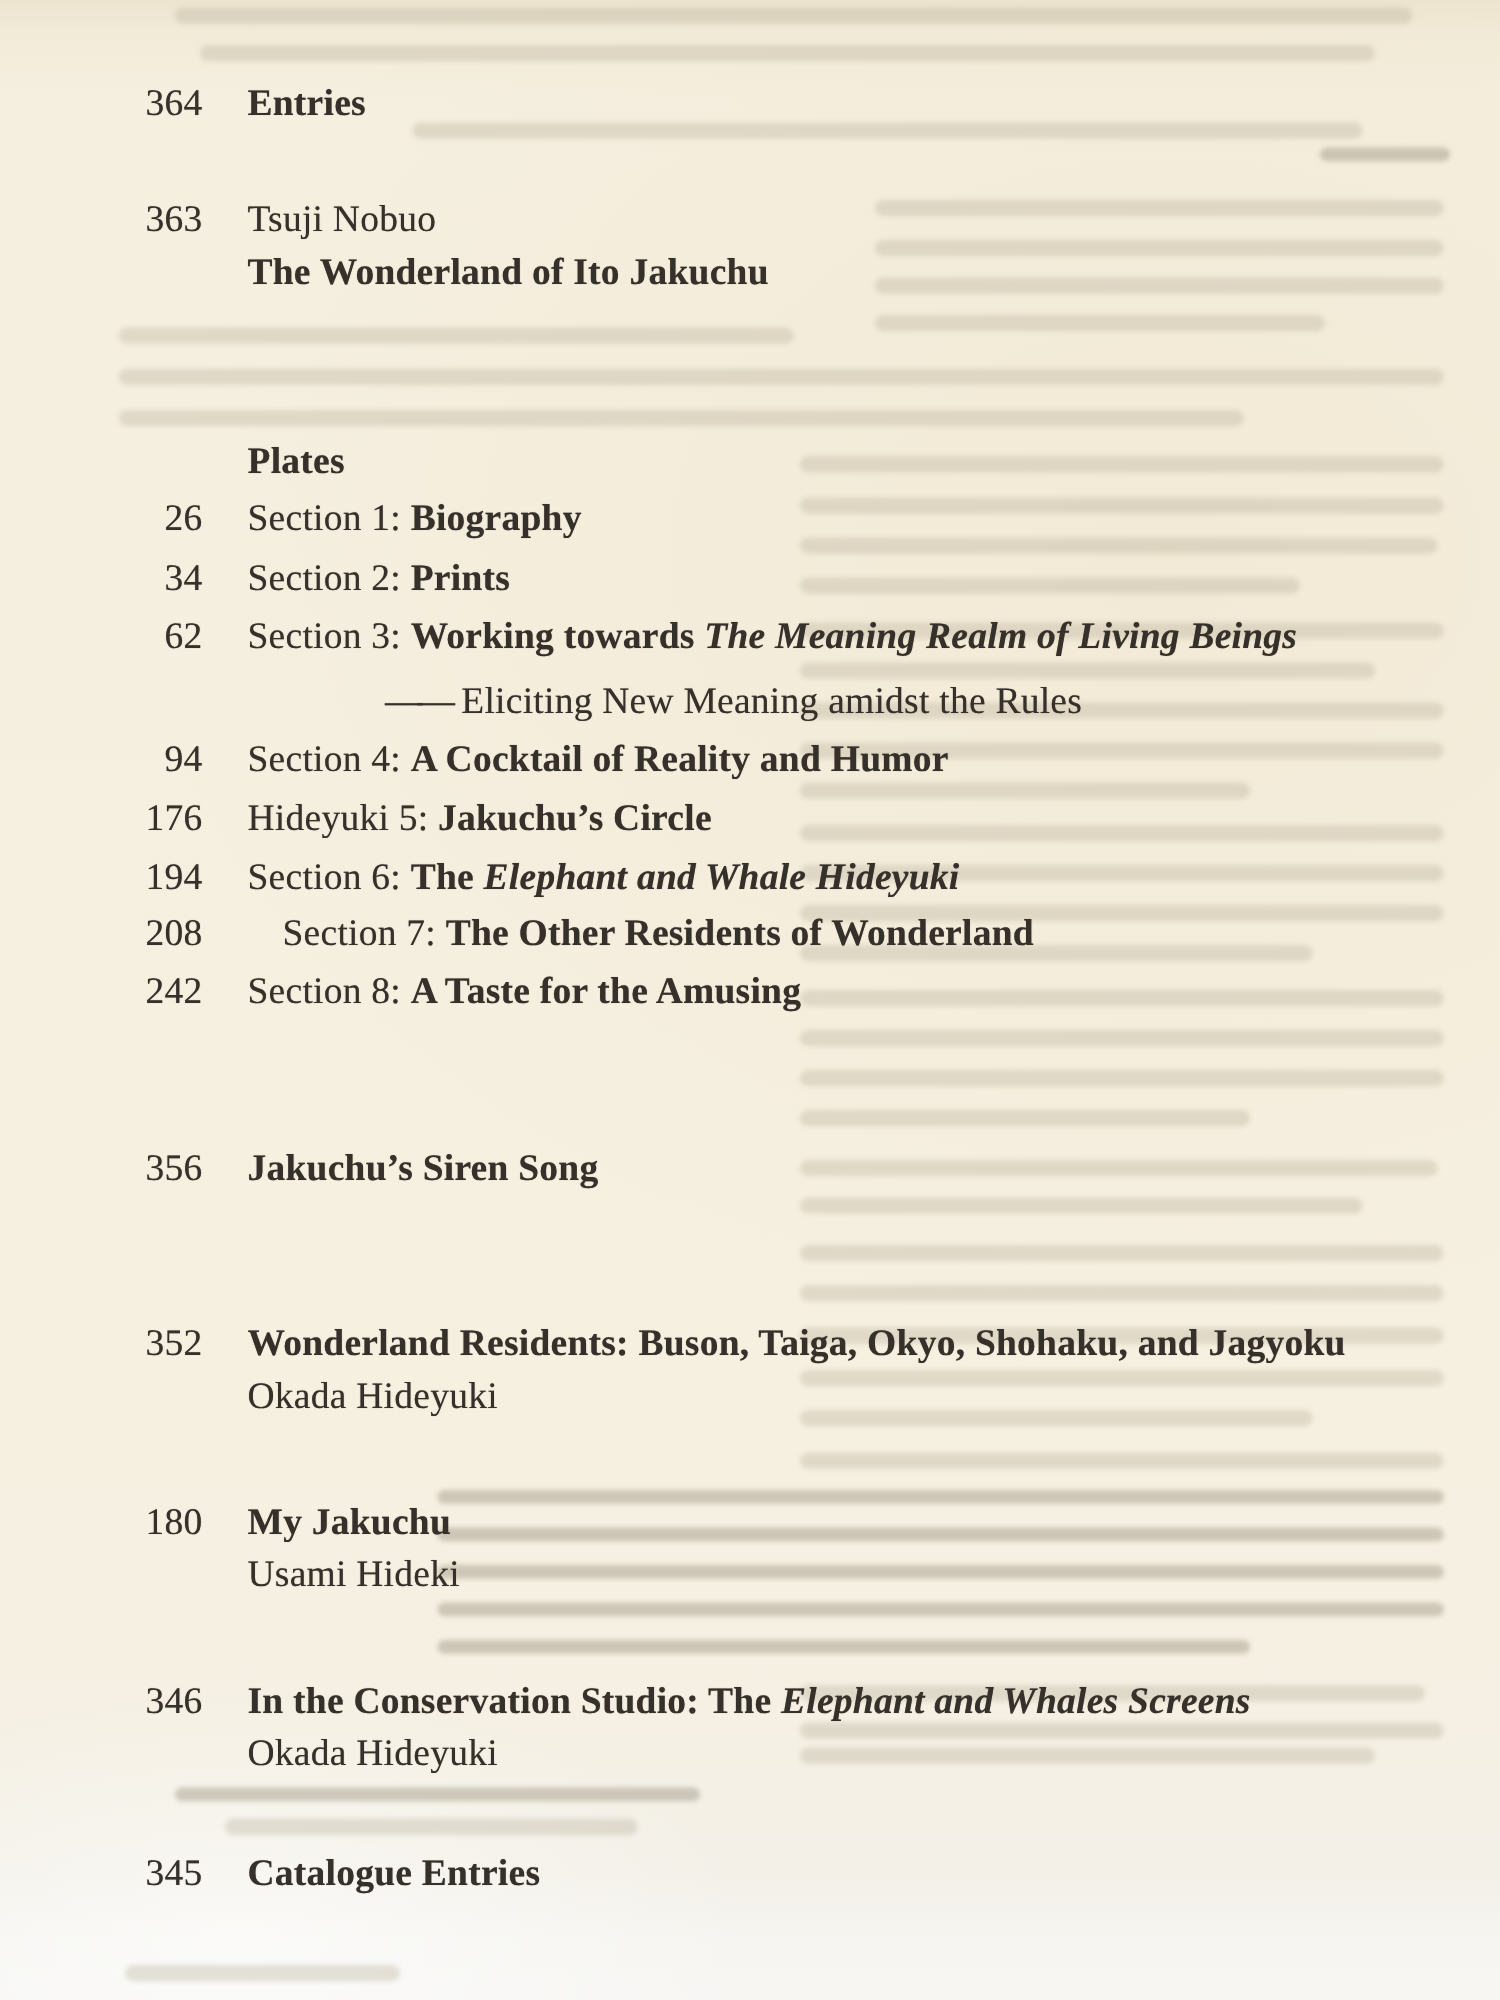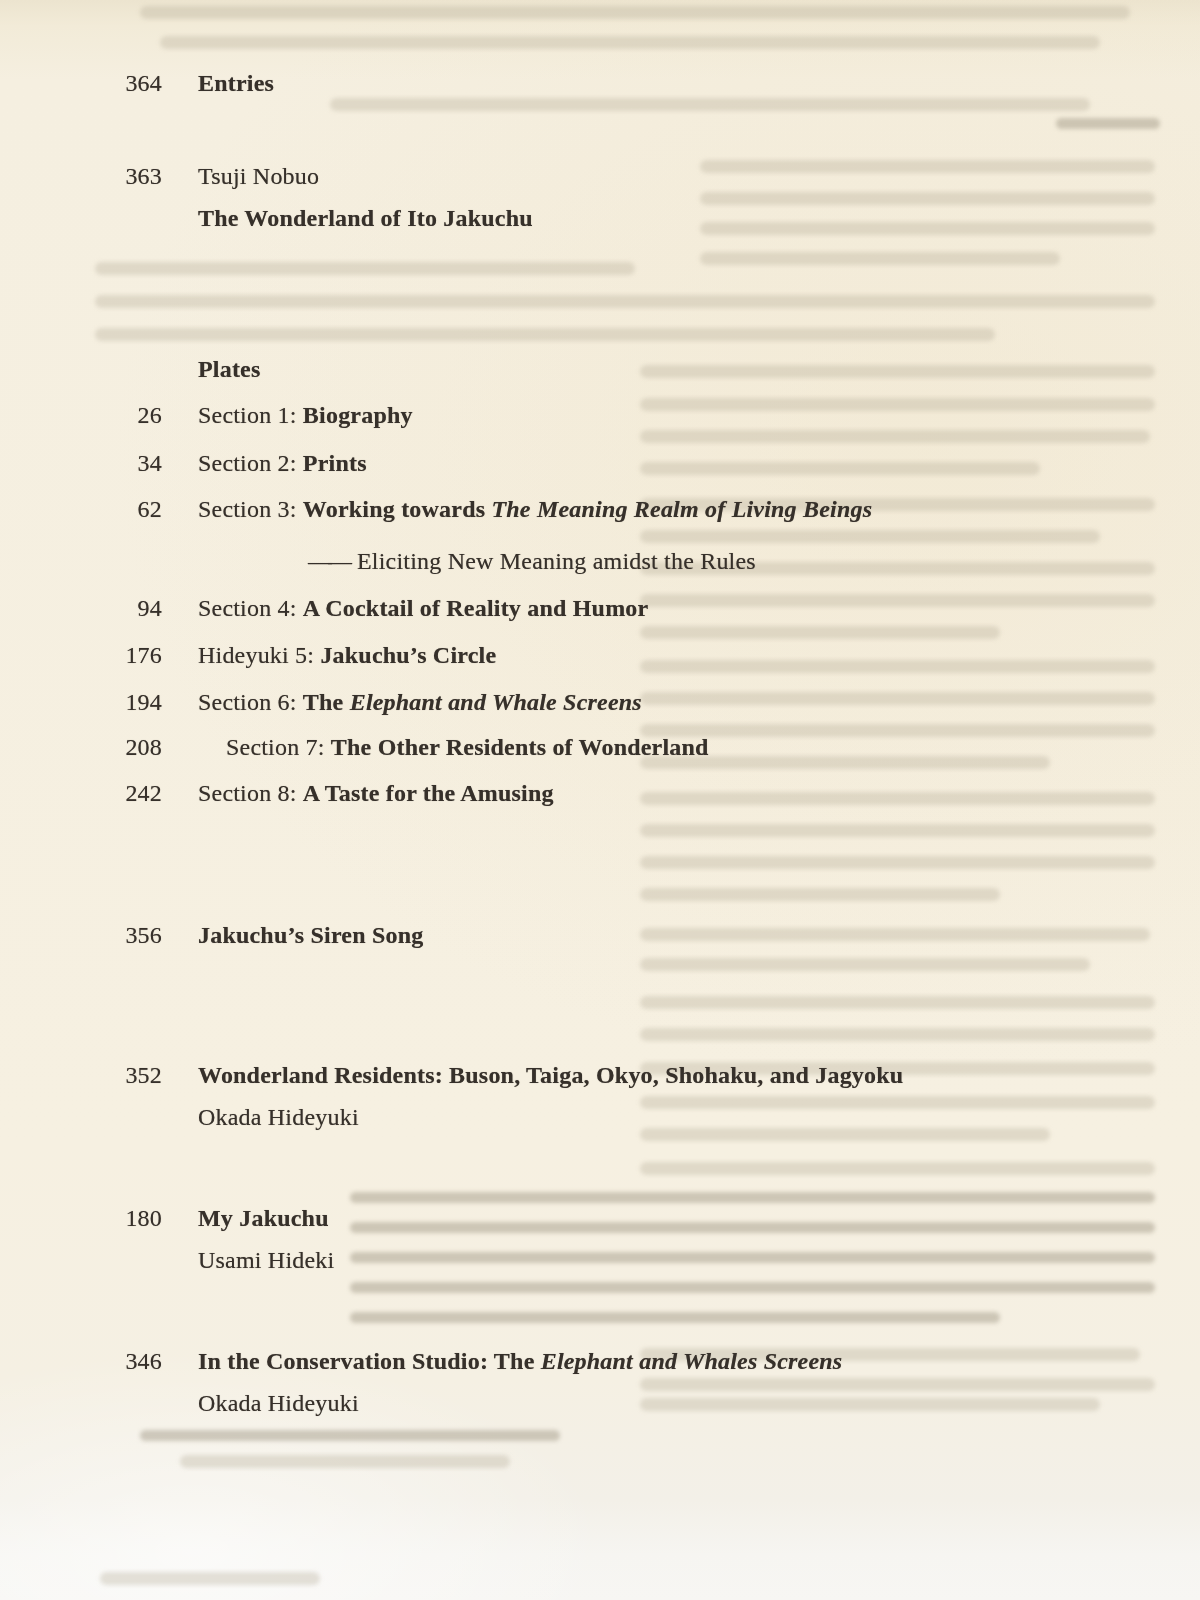--- a/index.html
+++ b/index.html
@@ -24,21 +24,21 @@
     position:absolute;height:13px;border-radius:7px;
     background:rgba(183,174,152,0.34);
     filter:blur(2.2px);
     transform:scaleX(-1);
   }
   .st-line.dark{background:rgba(160,153,134,0.48);height:11px;}
   
   .toc{position:absolute;inset:0;z-index:2;}
   .entry{
     position:absolute;left:0;width:1200px;
-    font-size:24px;line-height:42px;
+    font-size:30px;line-height:42px;
     color:#36302a;letter-spacing:0.2px;
     text-shadow:0 0 0.7px rgba(54,48,42,0.55);
     font-family:Liberation Serif, serif;
   }
   .num{
     position:absolute;left:0;top:0;width:162px;
     text-align:right;font-weight:400;
   }
   .tt{margin-left:198px;}
   .author{font-weight:400;}
@@ -131,21 +131,21 @@
       <div class="entry" style="top: 587px;">
         <div class="num">94</div>
         <div class="tt"><span class="p-r">Section 4: </span><span class="p-b">A Cocktail of Reality and Humor</span></div>
       </div>
       <div class="entry" style="top: 634px;">
         <div class="num">176</div>
         <div class="tt"><span class="p-r">Hideyuki 5: </span><span class="p-b">Jakuchu’s Circle</span></div>
       </div>
       <div class="entry" style="top: 681px;">
         <div class="num">194</div>
-        <div class="tt"><span class="p-r">Section 6: </span><span class="p-b">The </span><span class="p-bi">Elephant and Whale Screens</span></div>
+        <div class="tt"><span class="p-r">Section 6: </span><span class="p-b">The </span><span class="p-bi">Elephant and Whale Hideyuki</span></div>
       </div>
       <div class="entry" style="top: 726px; padding-left: 28px;">
         <div class="num">208</div>
         <div class="tt"><span class="p-r">Section 7: </span><span class="p-b">The Other Residents of Wonderland</span></div>
       </div>
       <div class="entry" style="top: 772px;">
         <div class="num">242</div>
         <div class="tt"><span class="p-r">Section 8: </span><span class="p-b">A Taste for the Amusing</span></div>
       </div>
       <div class="entry" style="top: 914px;">
@@ -160,14 +160,18 @@
       <div class="entry" style="top: 1197px;">
         <div class="num">180</div>
         <div class="tt"><span class="p-b">My Jakuchu</span></div>
         <div class="tt author">Usami Hideki</div>
       </div>
       <div class="entry" style="top: 1340px;">
         <div class="num">346</div>
         <div class="tt"><span class="p-b">In the Conservation Studio: The </span><span class="p-bi">Elephant and Whales Screens</span></div>
         <div class="tt author">Okada Hideyuki</div>
       </div>
+      <div class="entry" style="top: 1478px;">
+        <div class="num">345</div>
+        <div class="tt"><span class="p-b">Catalogue Entries</span></div>
+      </div>
     </div>
 </div>
 
 </body></html>

